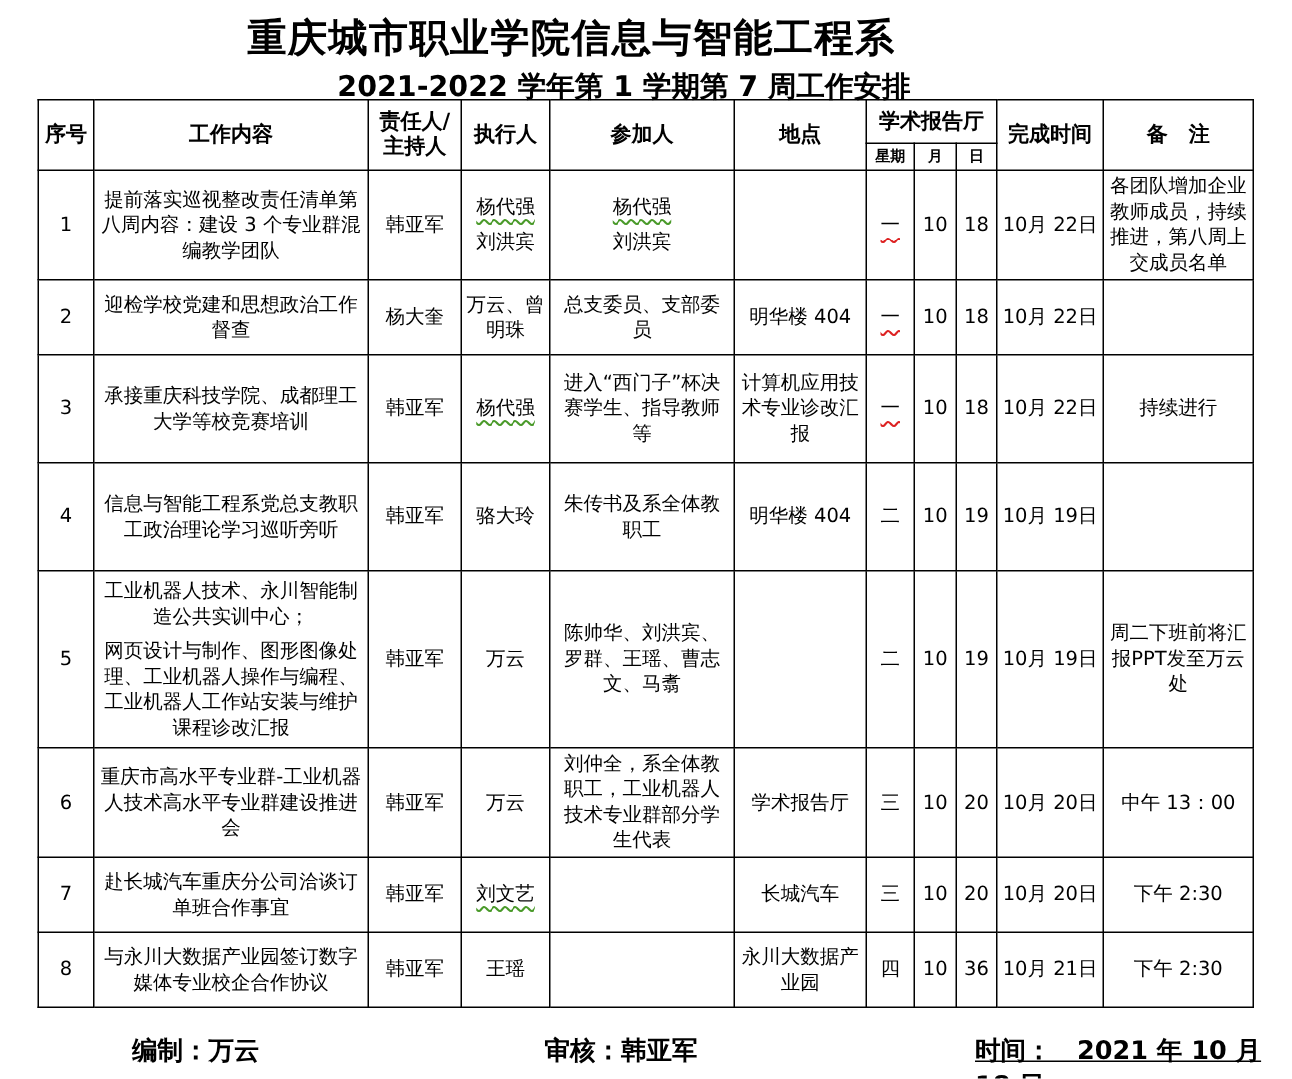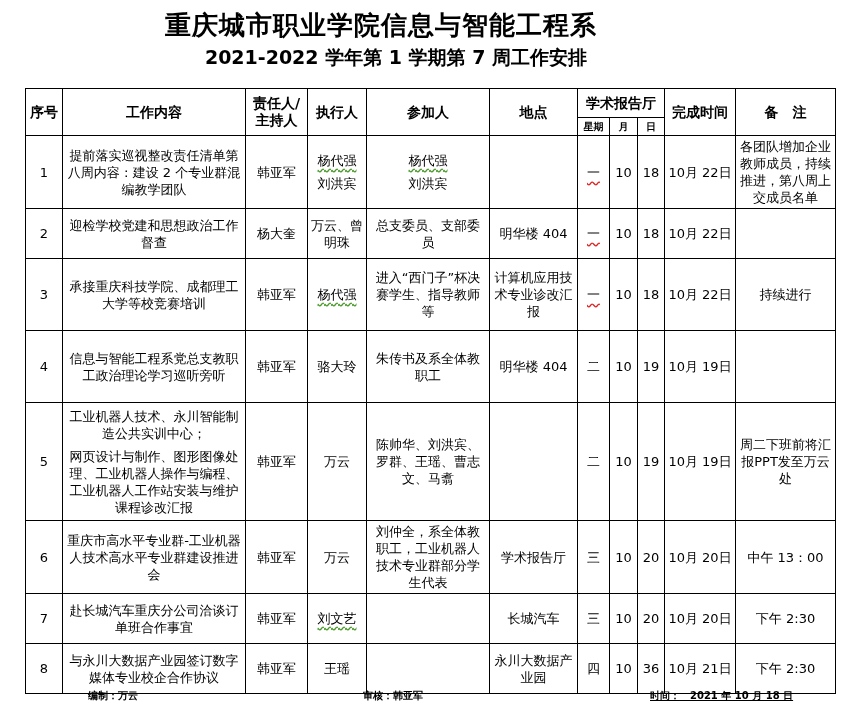--- a/index.html
+++ b/index.html
@@ -1,32 +1,32 @@
 <!DOCTYPE html>
 <html><head>
 <meta charset="utf-8">
 <style>
   html, body { margin: 0; padding: 0; background: #ffffff; }
   body { width: 861px; height: 719px; position: relative; overflow: hidden;
          font-family: "DejaVu Sans", "Liberation Sans", sans-serif; color: #000; }
   .title { position: absolute; left: 0; width: 762px; top: 8px; text-align: center;
            font-size: 26px; font-weight: bold; letter-spacing: 1px; }
   .subtitle { position: absolute; left: 0; width: 792px; top: 45px; text-align: center;
-              font-size: 19px; font-weight: bold; }
-  table.sched { position: absolute; left: 25px; top: 88px; border-collapse: collapse;
+              font-size: 19px; font-weight: bold; padding-left: 20px; }
+  table.sched { position: absolute; left: 25px; top: 66px; border-collapse: collapse;
                 table-layout: fixed; width: 810px; }
   table.sched td, table.sched th { border: 1px solid #000; text-align: center; vertical-align: middle;
                 padding: 0 3px; font-size: 13px; line-height: 17px; font-weight: normal; overflow: hidden; }
   table.sched th { font-weight: bold; font-size: 14px; }
   th.small { font-size: 10px !important; line-height: 14px; }
   th.hdr2 { line-height: 16px; }
   .wavy-g { text-decoration: underline wavy #4a9a2a; text-underline-offset: 3px; }
   .wavy-r { text-decoration: underline wavy #d22; text-underline-offset: 4px; }
   .gap { display: block; height: 6px; }
-  .footer { position: absolute; top: 689px; font-size: 10px; font-weight: bold; }
+  .footer { position: absolute; top: 689px; font-size: 17px; font-weight: bold; }
   .f1 { left: 88px; } .f2 { left: 340px; margin-left: 23px; } .f3 { left: 650px; text-decoration: underline; }
 </style>
 </head>
 <body>
 
 <div class="title">重庆城市职业学院信息与智能工程系</div>
 <div class="subtitle">2021-2022 学年第 1 学期第 7 周工作安排</div>
 
 <table class="sched">
   <colgroup>
@@ -55,21 +55,21 @@
     <th rowspan="2">备　注</th>
   </tr>
   <tr style="height:18px">
     <th class="small">星期</th>
     <th class="small">月</th>
     <th class="small">日</th>
   </tr>
 
   <tr style="height:73px">
     <td>1</td>
-    <td>提前落实巡视整改责任清单第八周内容：建设 2 个专业群混编教学团队</td>
+    <td>提前落实巡视整改责任清单第八周内容：建设 3 个专业群混编教学团队</td>
     <td>韩亚军</td>
     <td><span class="wavy-g">杨代强</span><span class="gap"></span><span>刘洪宾</span></td>
     <td><span class="wavy-g">杨代强</span><span class="gap"></span><span>刘洪宾</span></td>
     <td></td>
     <td><span class="wavy-r">一</span></td>
     <td>10</td>
     <td>18</td>
     <td>10月 22日</td>
     <td>各团队增加企业教师成员，持续推进，第八周上交成员名单</td>
   </tr>

